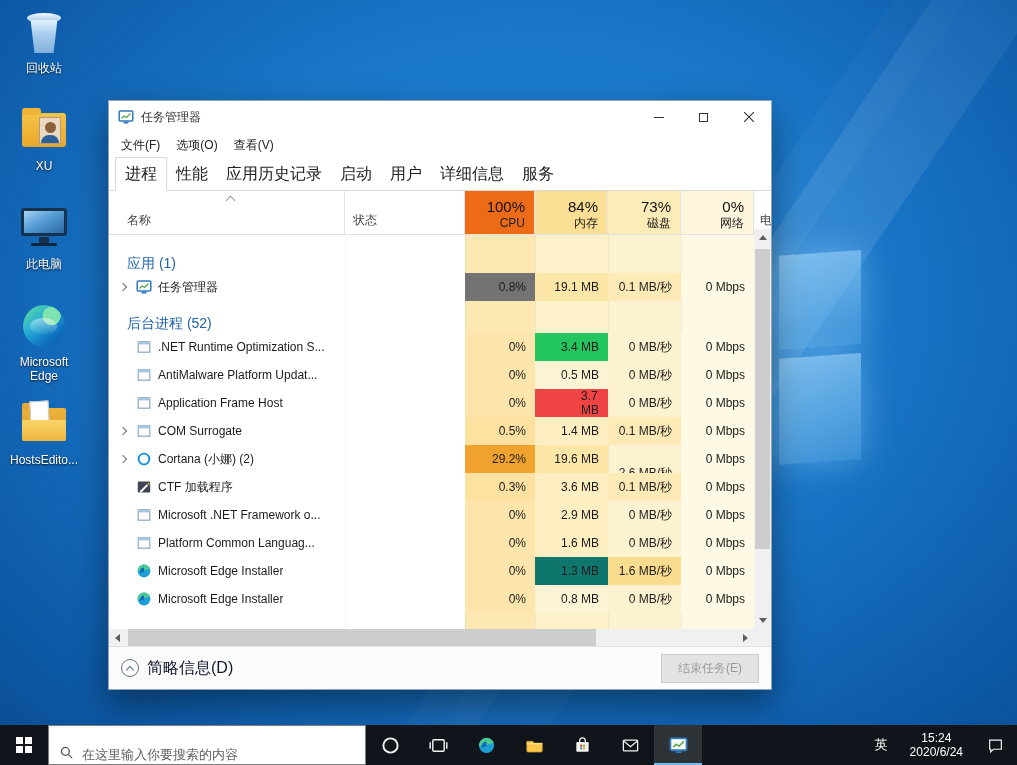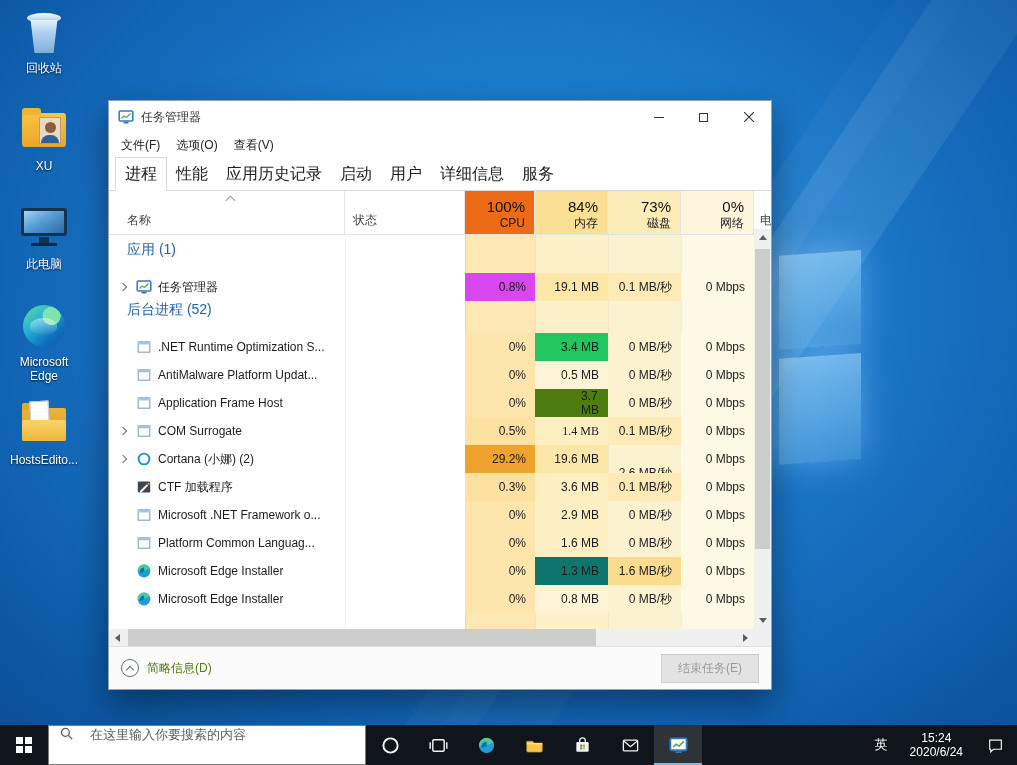--- a/index.html
+++ b/index.html
@@ -72,21 +72,21 @@
   .hcol-m .pct{font-size:15px;color:#111;line-height:18px}
   .hcol-m .lbl{font-size:12px;color:#222;line-height:15px}
   .m-cpu{width:70px}.m-mem{width:73px}.m-disk{width:73px}.m-net{width:73px}
   .hcol-power{flex:1;display:flex;align-items:flex-end;padding:0 0 5px 6px;font-size:12px;color:#444;border-right:none;overflow:hidden;white-space:nowrap}
 
   
   .grid-body{flex:1;position:relative;overflow:hidden;padding-right:17px}
   .stripe{position:absolute;top:0;bottom:0;z-index:0;border-left:1px solid rgba(0,0,0,.05)}
   .vline{position:absolute;top:0;bottom:0;left:236px;width:1px;background:rgba(0,0,0,.045);z-index:0}
   #process-list{position:relative;z-index:1;padding-top:6px}
-  .group-row{height:32px;display:flex;align-items:flex-start;padding-left:18px;cursor:default}
+  .group-row{height:32px;display:flex;align-items:flex-end;padding-left:18px;cursor:default}
   .gtitle{font-size:14px;color:#2263a8}
   .proc-row{height:28px;display:flex;align-items:stretch;cursor:default}
   .cell{display:flex;align-items:center}
   .c-name{width:236px;padding-left:6px;gap:6px;overflow:hidden}
   .rchev{width:15px;height:15px;flex:0 0 15px;display:flex;align-items:center;justify-content:center}
   .rchev::before{content:"";width:5px;height:5px;border:solid #707070;border-width:0 1px 1px 0;transform:rotate(-45deg)}
   .rchev.empty::before{display:none}
   .picon{width:16px;height:16px;flex:0 0 16px}
   .picon svg{width:16px;height:16px;display:block}
   .pname{font-size:12px;color:#1c1c1c;white-space:nowrap;overflow:hidden}
@@ -107,29 +107,29 @@
   .hs-arrow{width:17px;height:17px;display:flex;align-items:center;justify-content:center}
   .hs-arrow.right{margin-left:auto}
   .hs-thumb{position:absolute;left:19px;top:0;bottom:0;width:468px;background:#cdcdcd}
   .hs-corner{width:17px;height:17px;background:#f0f0f0}
 
   
   .statusbar{flex:0 0 43px;border-top:1px solid #e0e0e0;display:flex;align-items:center;padding:0 12px;background:#fbfbfb}
   .detail-toggle{display:flex;align-items:center;gap:8px;cursor:default}
   .circ-chev{width:18px;height:18px;border:1.5px solid #5f7181;border-radius:50%;position:relative}
   .circ-chev::before{content:"";position:absolute;left:5px;top:6.5px;width:5px;height:5px;border:solid #5f7181;border-width:0 1.5px 1.5px 0;transform:rotate(-135deg)}
-  .detail-label{font-size:12px;color:#4d7c0f}
+  .detail-label{font-size:16px;color:#0f172a}
   .endtask-btn{margin-left:auto;font-size:12px;color:#9a9a9a;background:#e3e3e3;border:1px solid #cccccc;padding:5px 16px}
 
   
   #taskbar{position:absolute;left:0;right:0;bottom:0;height:40px;background:#10151b;display:flex;align-items:stretch;z-index:10}
   .tb-start{width:48px;display:flex;align-items:center;justify-content:center}
   .start-logo{display:grid;grid-template-columns:7px 7px;grid-template-rows:7px 7px;gap:2px}
   .start-logo i{background:#fff;display:block}
-  .tb-search{width:318px;background:#fff;border:1px solid #7d7d7d;display:flex;align-items:flex-start;gap:16px;padding:0 10px}
+  .tb-search{width:318px;background:#fff;border:1px solid #7d7d7d;display:flex;align-items:flex-end;gap:8px;padding:0 10px}
   .tb-search svg{width:15px;height:15px;flex:0 0 15px}
   .tb-search-text{font-size:13px;color:#5f5f5f;white-space:nowrap;overflow:hidden}
   #taskbar-buttons{display:flex;align-items:stretch}
   .tb-btn{width:48px;display:flex;align-items:center;justify-content:center}
   .tb-btn svg{width:19px;height:19px;display:block}
   .tb-btn.active{background:rgba(255,255,255,.13);box-shadow:inset 0 -2px 0 #76b9ed}
   .tb-spacer{flex:1}
   .tb-lang{display:flex;align-items:center;padding:0 12px;color:#fff;font-size:13px}
   .tb-clock{display:flex;flex-direction:column;align-items:center;justify-content:center;color:#fff;font-size:12px;line-height:14px;padding:0 10px}
   .tb-action{width:44px;display:flex;align-items:center;justify-content:center}
@@ -275,21 +275,21 @@
               <span class="picon">
                 <svg viewBox="0 0 16 16">
                   <rect x="1.2" y="2" width="13.6" height="10" rx="1" fill="#fff" stroke="#3079bd" stroke-width="1.5"></rect>
                   <polyline points="3.5,9.5 6,7 8.5,8.5 12.5,4.5" fill="none" stroke="#57a64a" stroke-width="1.3"></polyline>
                   <rect x="5.5" y="12.8" width="5" height="1.6" rx=".4" fill="#3079bd"></rect>
                 </svg>
               </span>
               <span class="pname">任务管理器</span>
             </div>
             <div class="cell c-status"></div>
-            <div class="cell c-num c-cpu" style="background: #d946ef; padding-left: 13px;">0.8%</div>
+            <div class="cell c-num c-cpu" style="background: #737373; padding-left: 13px;">0.8%</div>
             <div class="cell c-num c-mem" style="background: rgb(252, 230, 168);">19.1 MB</div>
             <div class="cell c-num c-disk" style="background: rgb(253, 234, 182);">0.1 MB/秒</div>
             <div class="cell c-num c-net" style="background: rgb(254, 249, 228);">0 Mbps</div>
           </div>
           <div class="group-row">
             <span class="gtitle">后台进程 (52)</span>
           </div>
           <div class="proc-row">
             <div class="cell c-name">
               <span class="rchev empty"></span>
@@ -330,38 +330,38 @@
               <span class="picon">
                 <svg viewBox="0 0 16 16">
                   <rect x="2.2" y="2.8" width="11.6" height="10.4" fill="#fdfdfd" stroke="#8aa8c8" stroke-width="1.2"></rect>
                   <rect x="2.2" y="2.8" width="11.6" height="2.6" fill="#aac4e0"></rect>
                 </svg>
               </span>
               <span class="pname">Application Frame Host</span>
             </div>
             <div class="cell c-status"></div>
             <div class="cell c-num c-cpu" style="background: rgb(253, 229, 172);">0%</div>
-            <div class="cell c-num c-mem" style="background: #4d7c0f; padding-left: 46px;">3.7 MB</div>
+            <div class="cell c-num c-mem" style="background: #ef4444; padding-left: 46px;">3.7 MB</div>
             <div class="cell c-num c-disk" style="background: rgb(253, 242, 207);">0 MB/秒</div>
             <div class="cell c-num c-net" style="background: rgb(254, 249, 228);">0 Mbps</div>
           </div>
           <div class="proc-row">
             <div class="cell c-name">
               <span class="rchev"></span>
               <span class="picon">
                 <svg viewBox="0 0 16 16">
                   <rect x="2.2" y="2.8" width="11.6" height="10.4" fill="#fdfdfd" stroke="#8aa8c8" stroke-width="1.2"></rect>
                   <rect x="2.2" y="2.8" width="11.6" height="2.6" fill="#aac4e0"></rect>
                 </svg>
               </span>
               <span class="pname">COM Surrogate</span>
             </div>
             <div class="cell c-status"></div>
             <div class="cell c-num c-cpu" style="background: rgb(252, 225, 160);">0.5%</div>
-            <div class="cell c-num c-mem" style="background: rgb(253, 239, 194); font-family: Liberation Serif, serif;">1.4 MB</div>
+            <div class="cell c-num c-mem" style="background: rgb(253, 239, 194);">1.4 MB</div>
             <div class="cell c-num c-disk" style="background: rgb(253, 234, 182);">0.1 MB/秒</div>
             <div class="cell c-num c-net" style="background: rgb(254, 249, 228);">0 Mbps</div>
           </div>
           <div class="proc-row">
             <div class="cell c-name">
               <span class="rchev"></span>
               <span class="picon">
                 <svg viewBox="0 0 16 16">
                   <circle cx="8" cy="8" r="5.4" fill="none" stroke="#1a8fd8" stroke-width="1.9"></circle>
                 </svg>

